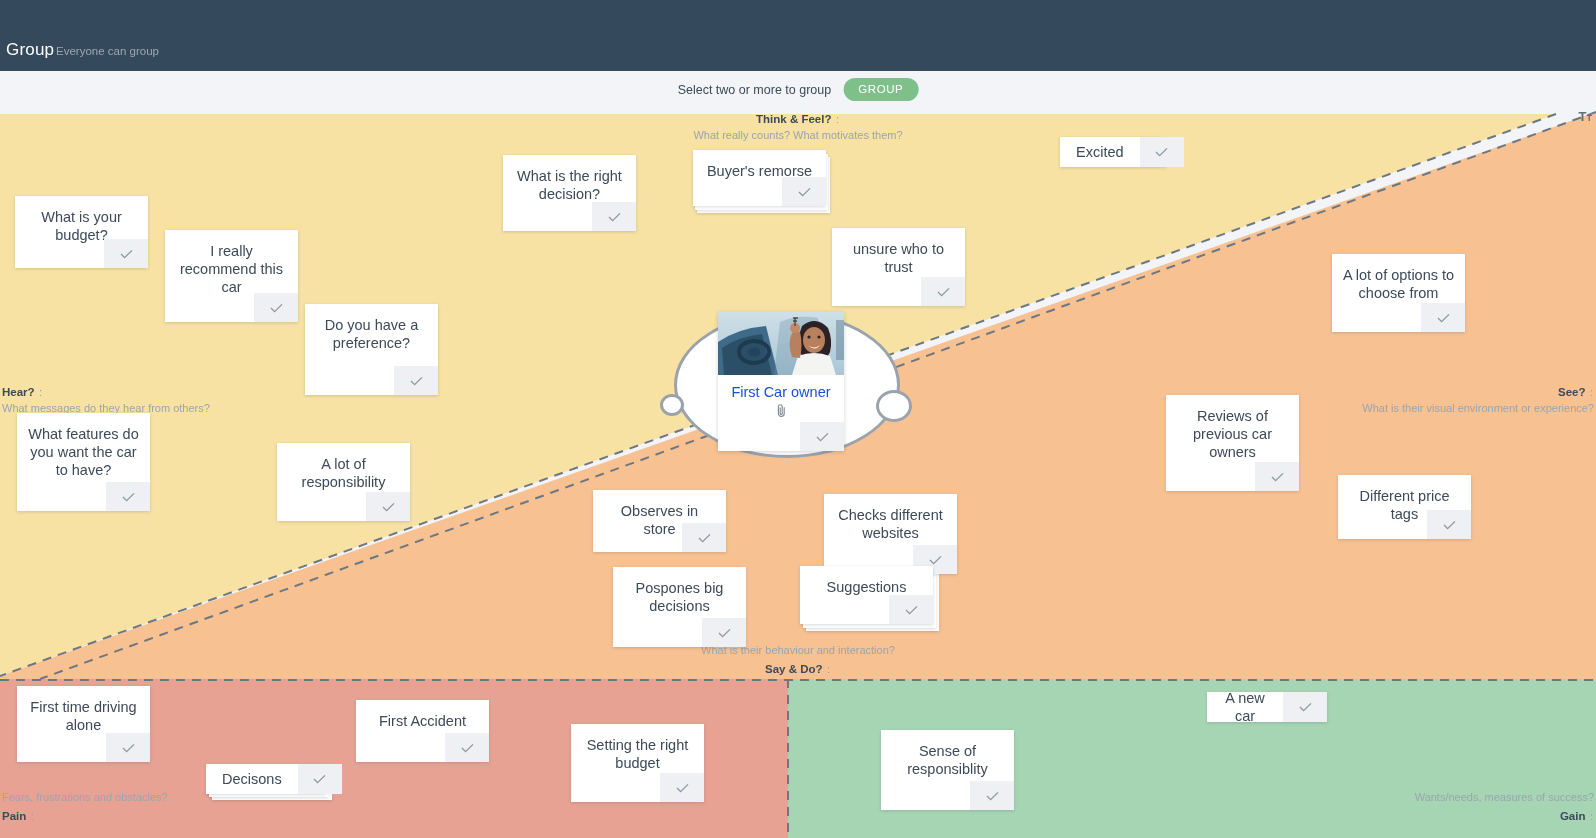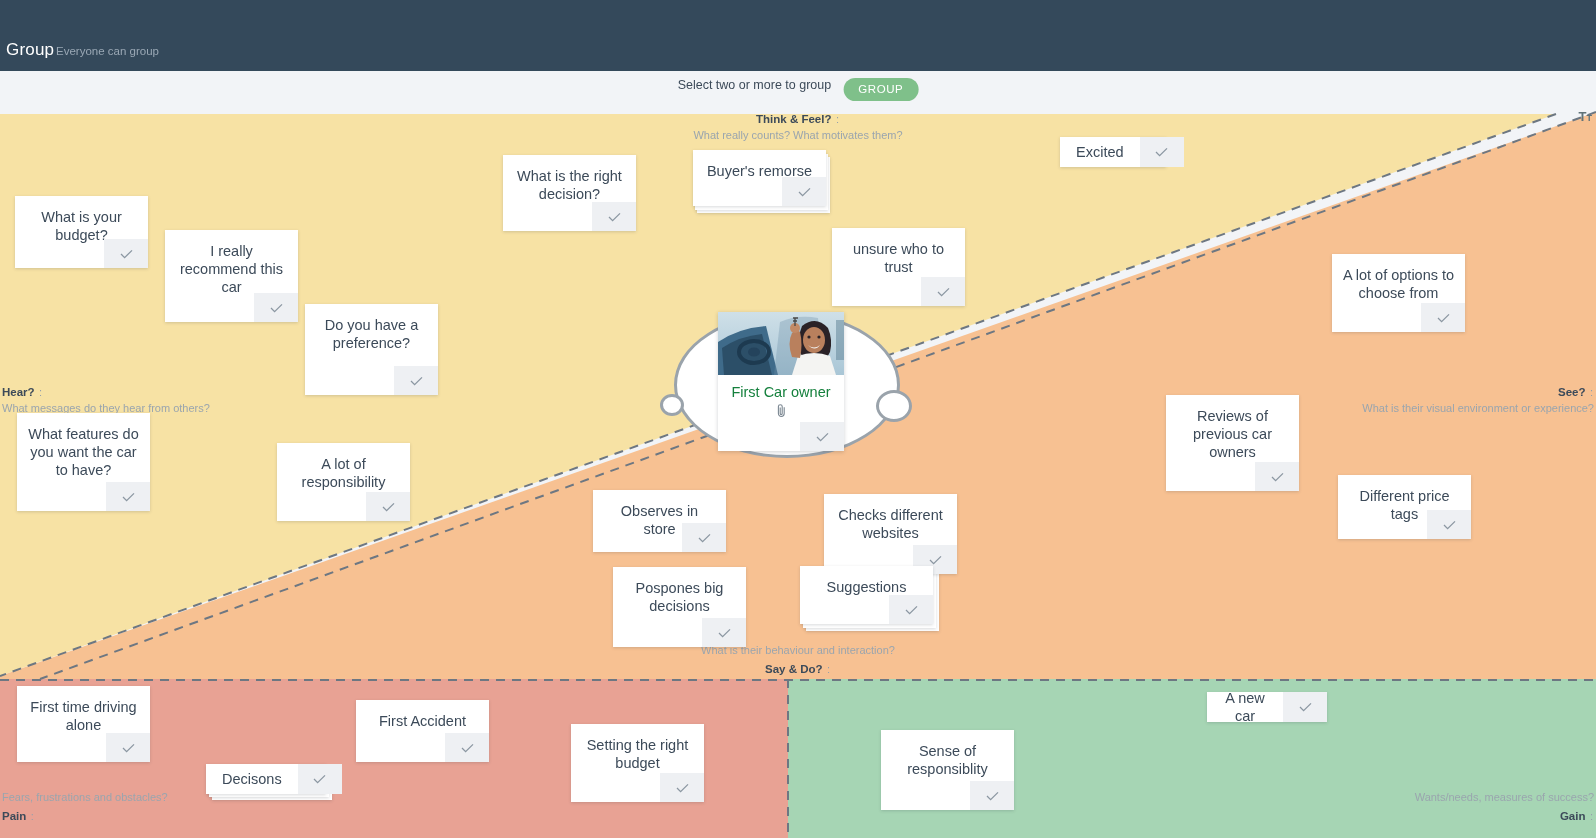--- a/index.html
+++ b/index.html
@@ -54,20 +54,21 @@
     height: 33px;
     background: #f2f4f7;
     z-index: 55;
   }
   .actionbar-inner {
     position: absolute;
     left: 50%;
     top: 7px;
     transform: translateX(-50%);
     display: flex;
+    align-items: center;
     gap: 12px;
     white-space: nowrap;
   }
   .actionbar-label {
     font-size: 12.5px;
     color: #3c4a59;
   }
   .group-btn {
     display: inline-block;
     background: #7fc08a;
@@ -219,21 +220,21 @@
     width: 126px;
     height: 63px;
     display: block;
     overflow: hidden;
     position: relative;
     background: #8fb6cf;
   }
   .persona-title {
     text-align: center;
     font-size: 14.5px;
-    color: #15803d;
+    color: #1d4ed8;
     padding: 9px 4px 0;
   }
   .persona-clip {
     text-align: center;
     padding: 3px 0 0;
     color: #6e7b88;
     font-size: 12px;
   }
   .persona-card .check-btn { width: 44px; height: 29px; }
 

